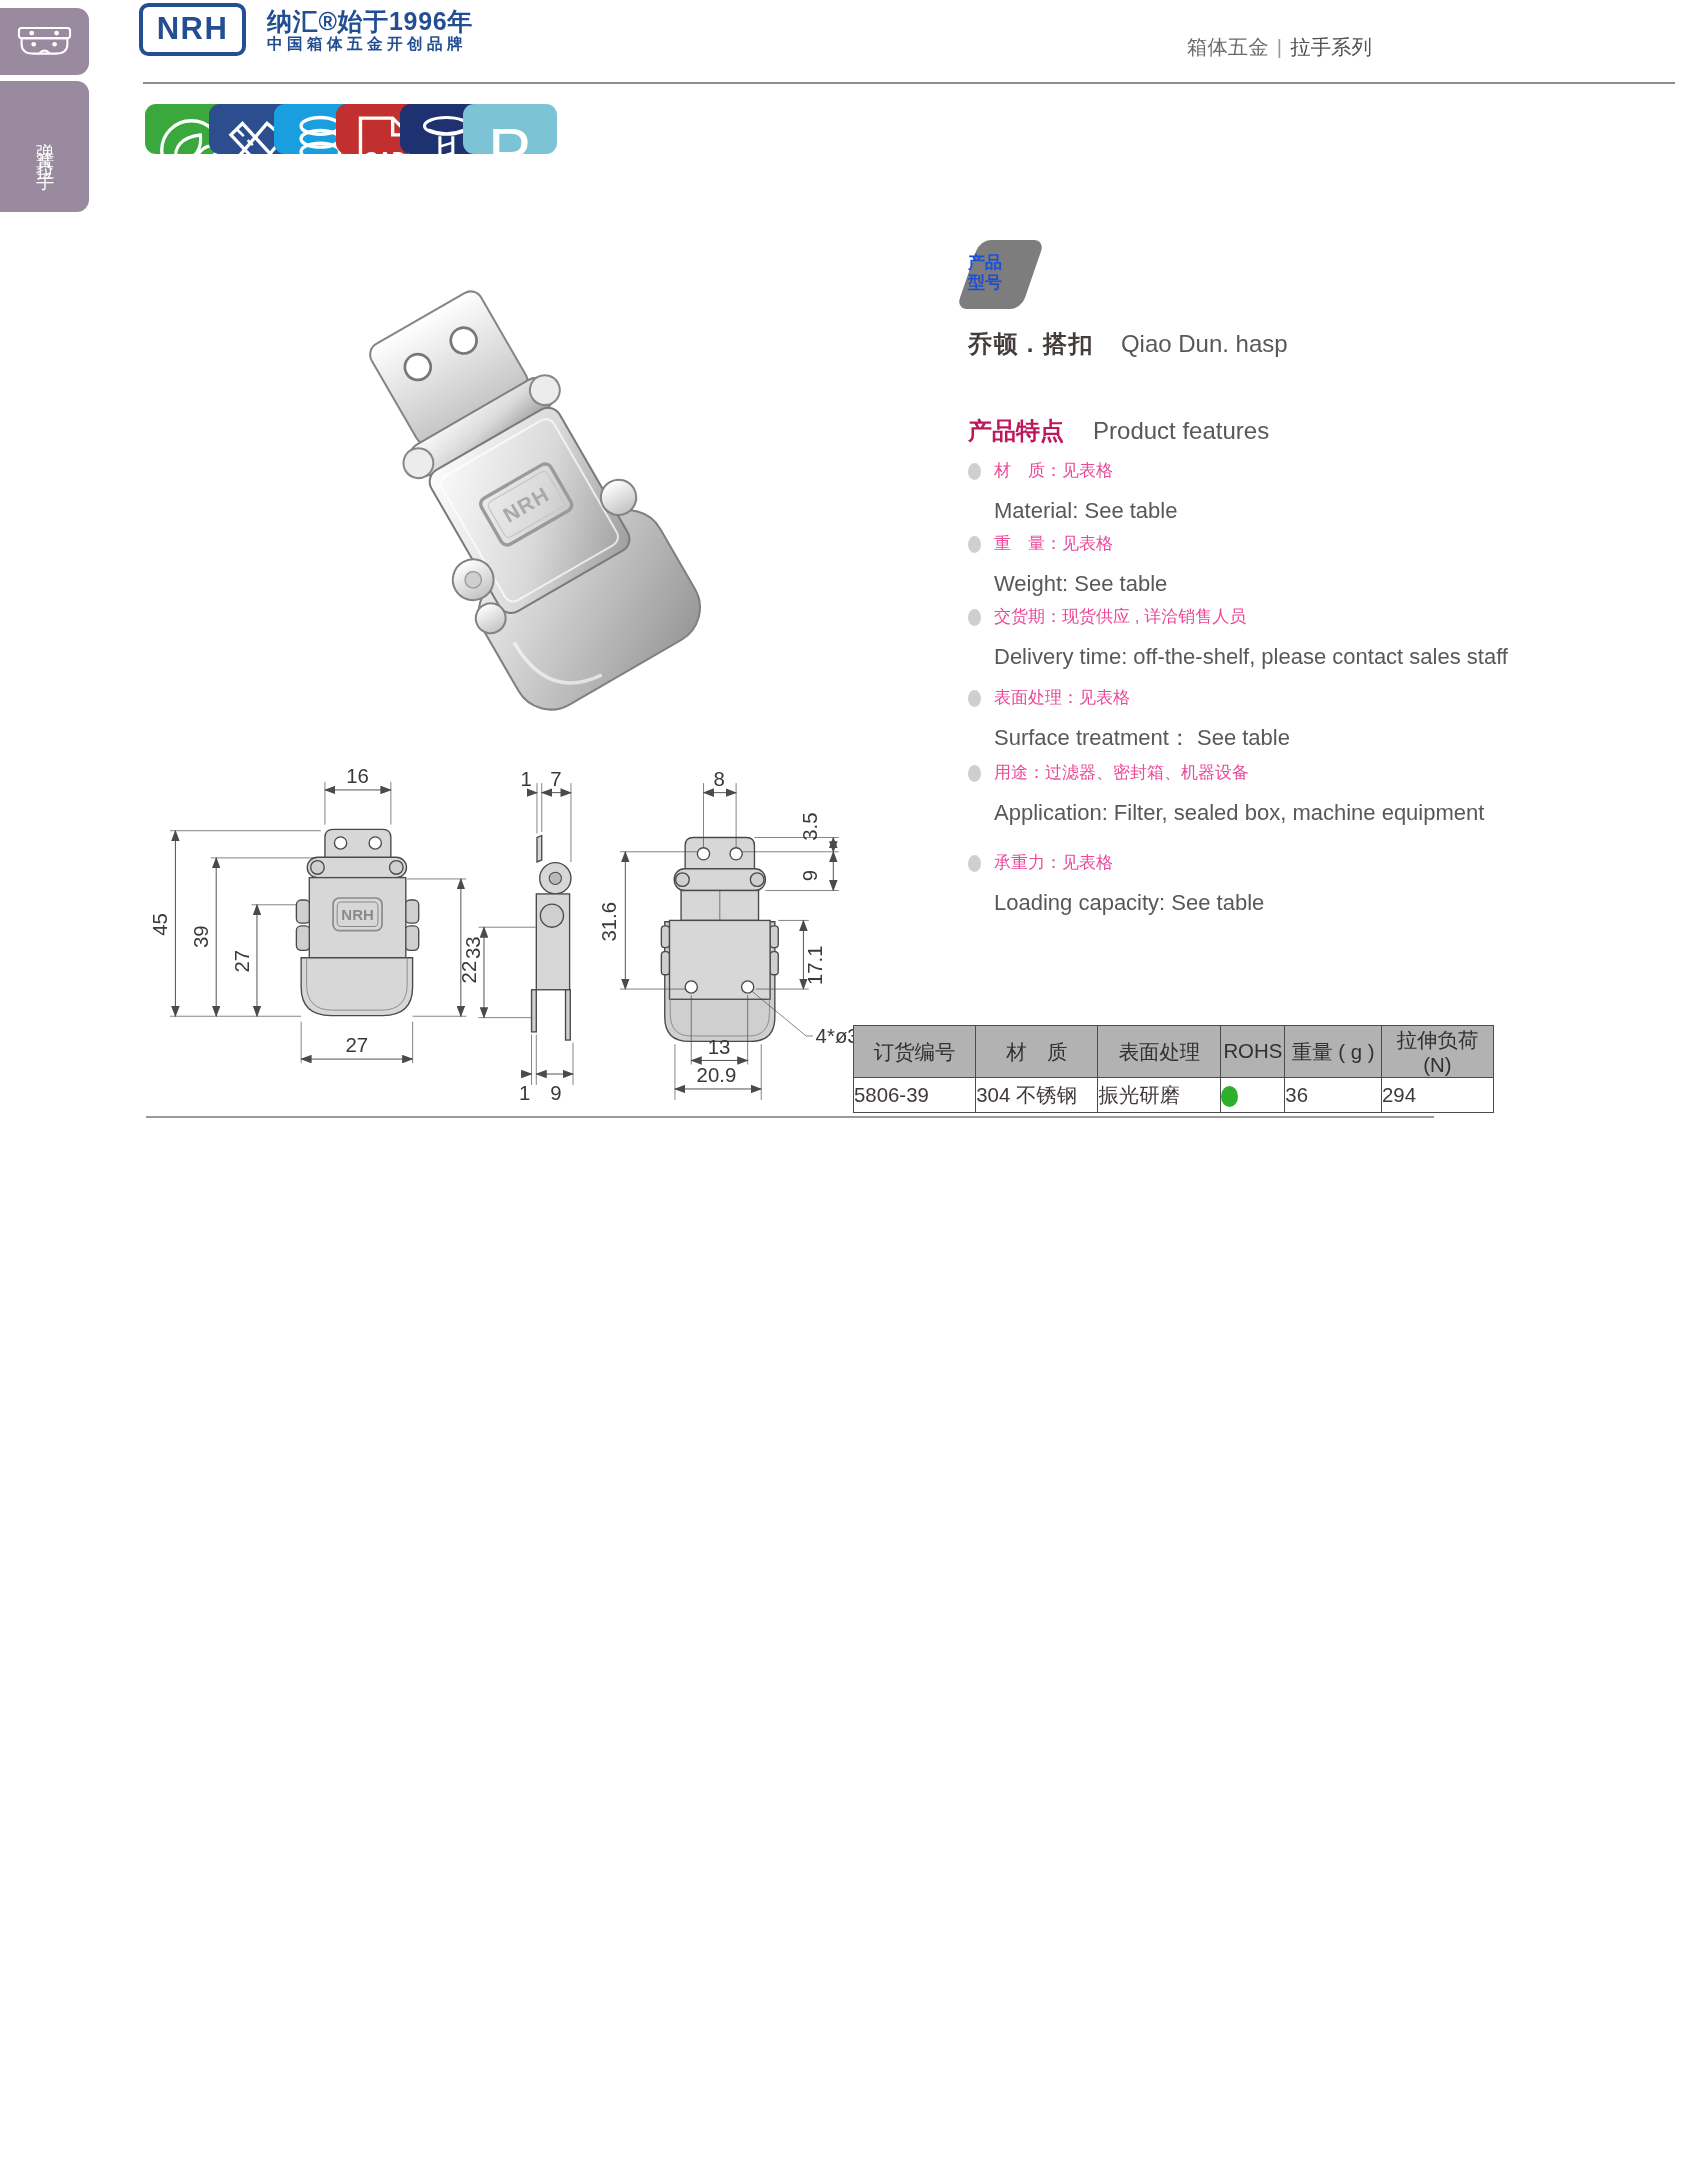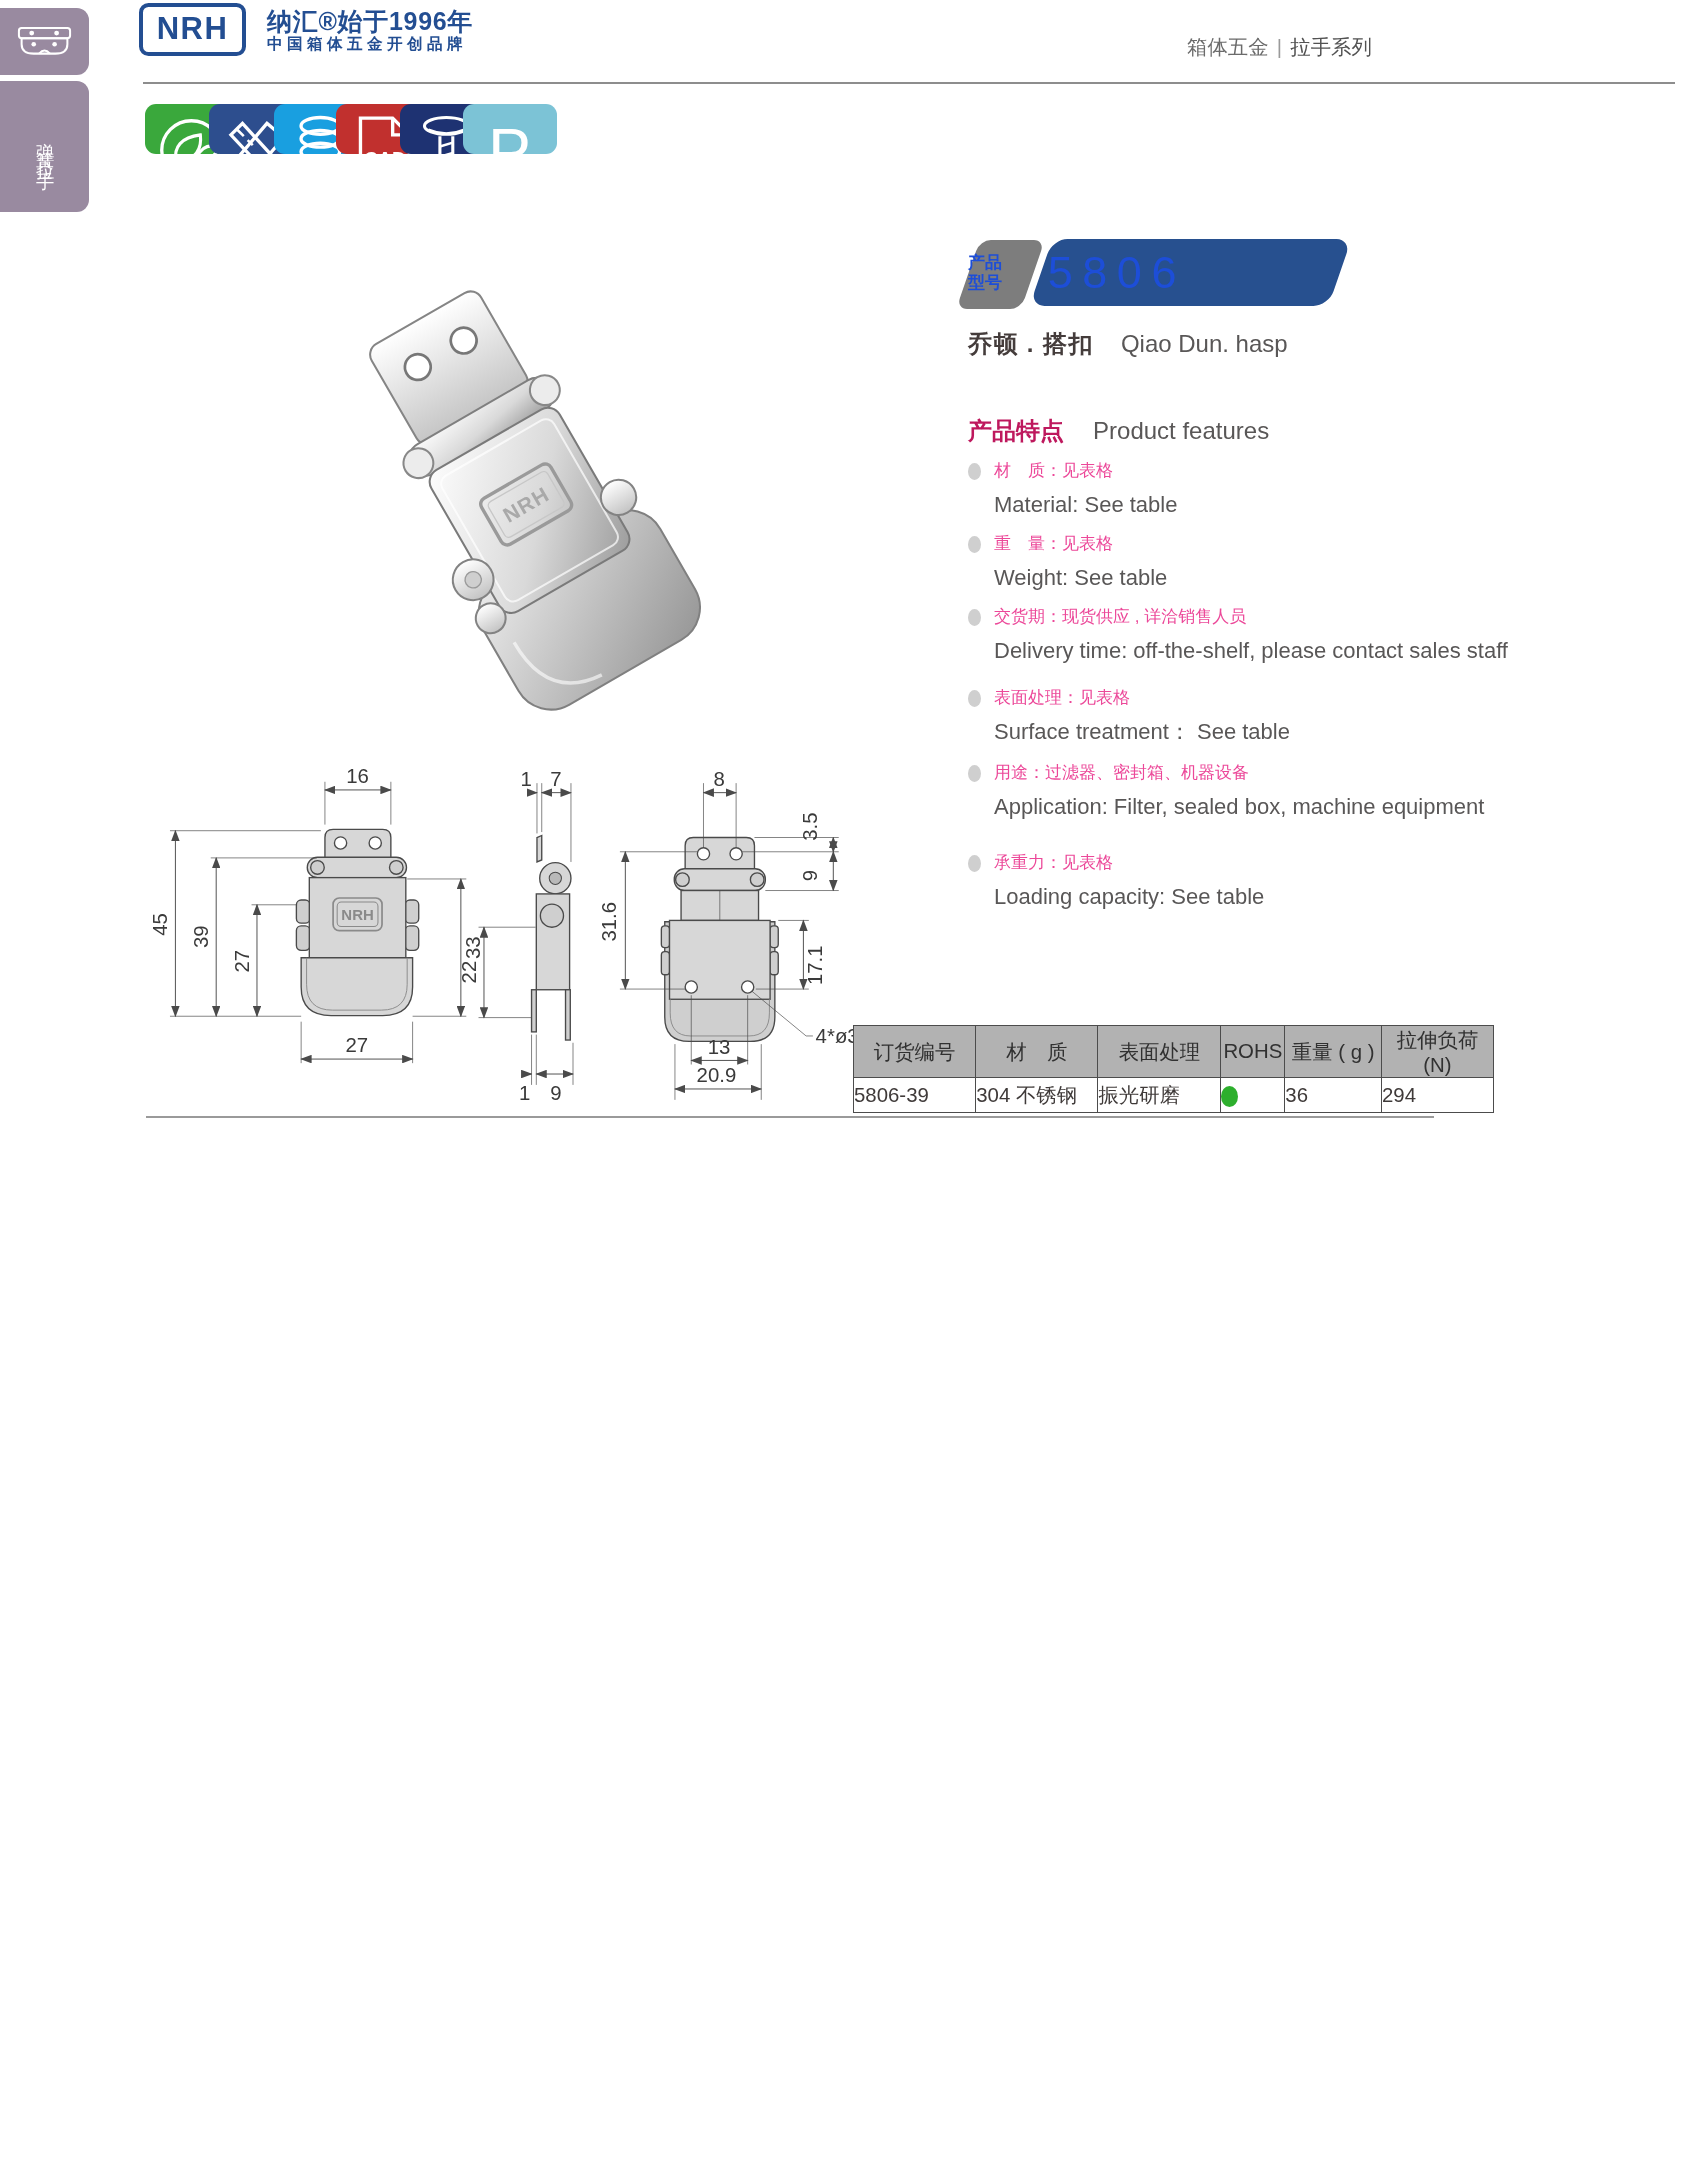--- a/index.html
+++ b/index.html
@@ -43,21 +43,21 @@
   .subtitle .cn{color:#443c3b;font-weight:600;letter-spacing:1.4px;}
   .subtitle .en{color:#595757;margin-left:20.4px;font-weight:400;}
 
   
   .feat-title{position:absolute;left:968px;top:415px;}
   .feat-title .cn{font-size:24px;font-weight:700;color:#be185d;}
   .feat-title .en{font-size:24px;color:#595757;margin-left:26px;font-weight:400;}
   .feat{position:absolute;left:968px;width:544px;padding-left:26px;box-sizing:content-box;}
   .feat .bullet{position:absolute;left:0;top:6.1px;width:13px;height:17px;border-radius:50%;background:#cfcfcf;}
   .feat .cn{font-size:17px;color:#ec4899;line-height:27px;}
-  .feat .en{font-size:22px;color:#595757;line-height:27px;margin-top:7px;}
+  .feat .en{font-size:22px;color:#595757;line-height:27px;margin-top:13px;}
   #features .feat:nth-child(1){top:457px;}
   #features .feat:nth-child(2){top:530px;}
   #features .feat:nth-child(3){top:603px;}
   #features .feat:nth-child(4){top:684px;}
   #features .feat:nth-child(5){top:759px;}
   #features .feat:nth-child(6){top:849px;}
 
   
   #drawings{position:absolute;left:136px;top:741px;}
   .part{fill:#d7d7d7;stroke:#4a4a4a;stroke-width:2;}
@@ -198,24 +198,20 @@
     </g>
   </svg>
 
   <div class="badge" id="badge-gray">
     <div class="bg"></div>
     <div class="txt">
       <div>产品</div>
       <div>型号</div>
     </div>
   </div>
-  <div class="badge" id="badge-blue">
-    <div class="bg"></div>
-    <div class="txt">5806</div>
-  </div>
 
   <div class="subtitle">
     <span class="cn">乔顿 . 搭扣</span>
     <span class="en">Qiao Dun. hasp</span>
   </div>
 
   <div class="feat-title">
     <span class="cn">产品特点</span>
     <span class="en">Product features</span>
   </div>

